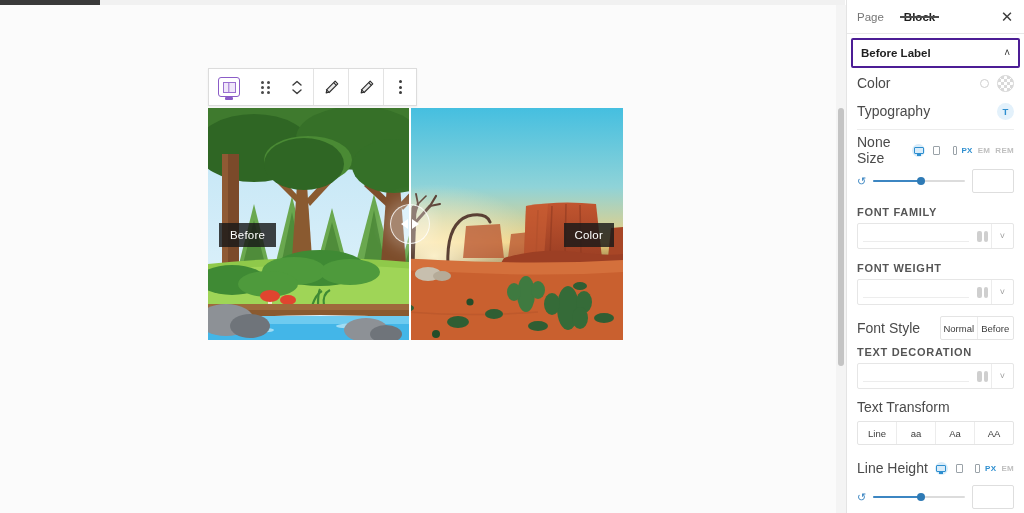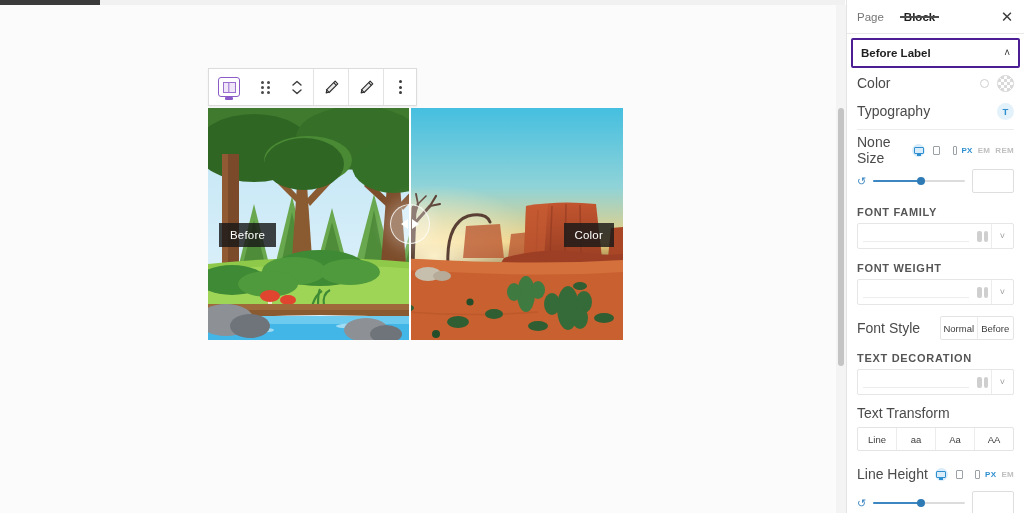--- a/index.html
+++ b/index.html
@@ -271,21 +271,21 @@
   
   .seg { display: flex; border: 1px solid #e4e4e4; border-radius: 2px; overflow: hidden; background: #fff; }
   .seg-item {
     flex: 1; height: 22px; display: flex; align-items: center; justify-content: center;
     font-size: 9.5px; color: #3c3c3c; cursor: pointer;
     border-right: 1px solid #ececec;
   }
   .seg-item:last-child { border-right: none; }
   .seg-right { width: 74px; }
 
-  .mt6 { margin-top: 6px; }
+  .mt6 { }
   .mt9 { margin-top: 9px; }
 </style>
 </head>
 <body>
 
 <div id="app">
 
   <div class="top-stub"></div>
   <div class="top-hairline"></div>
 

